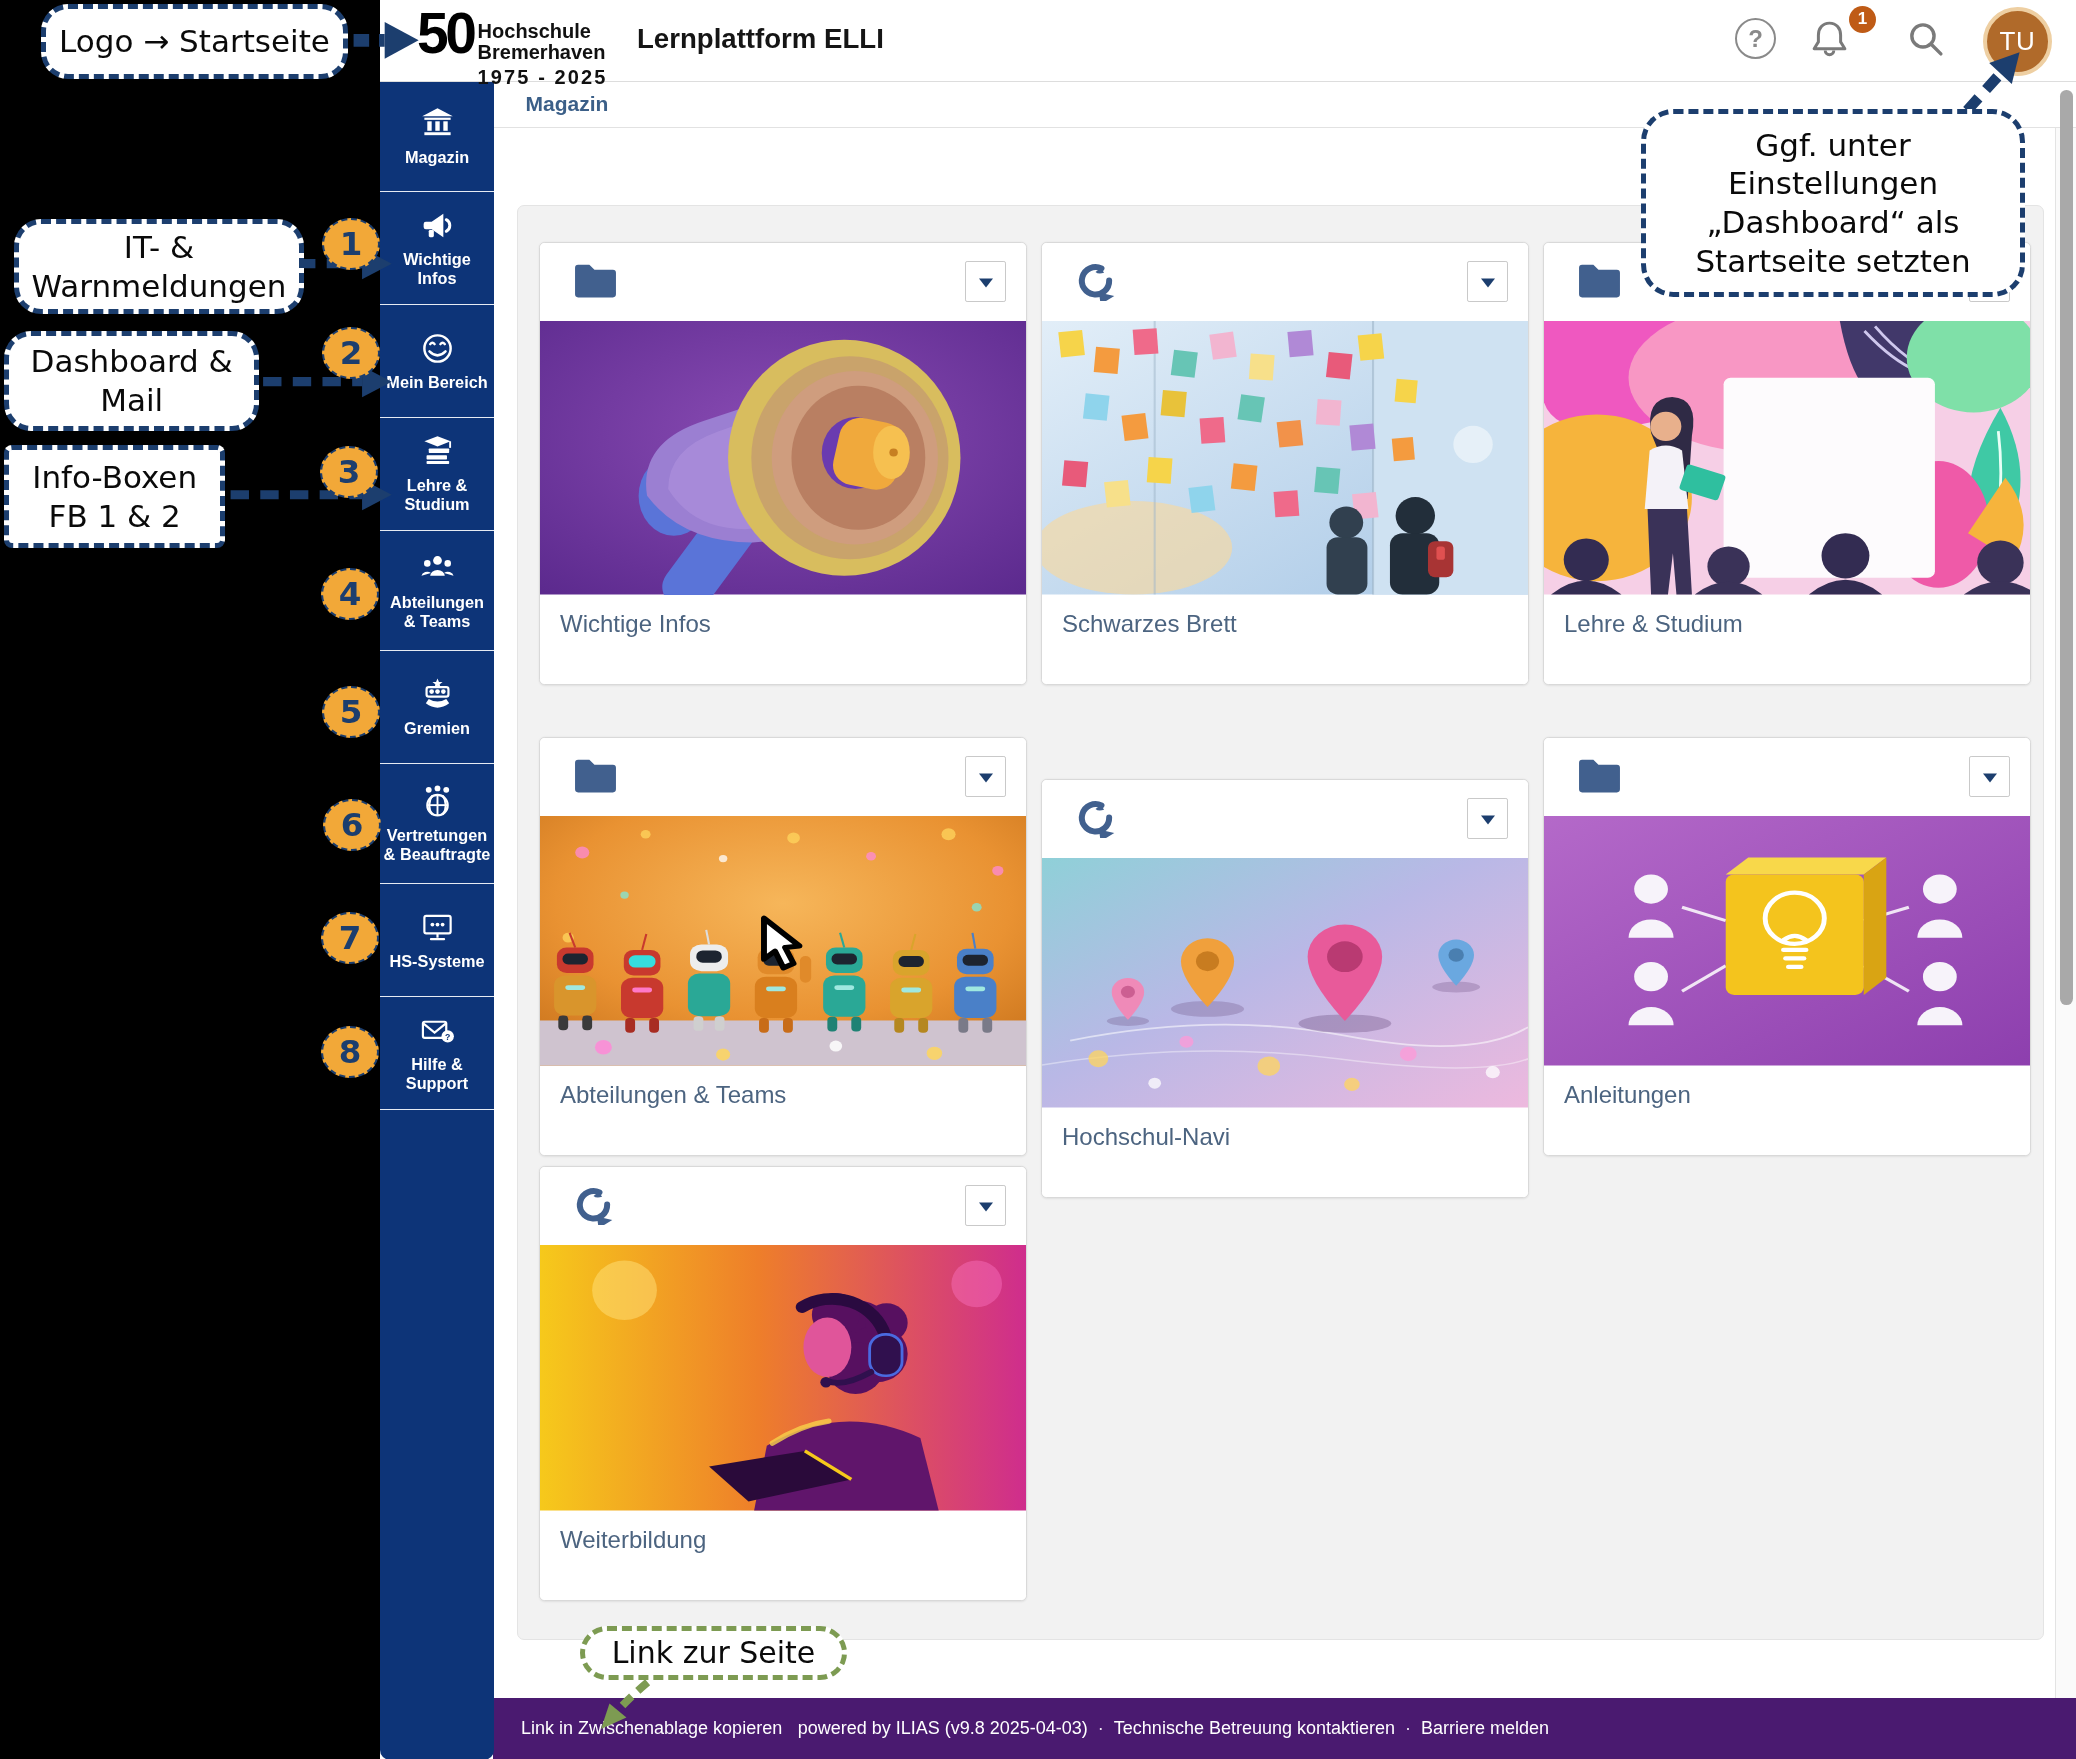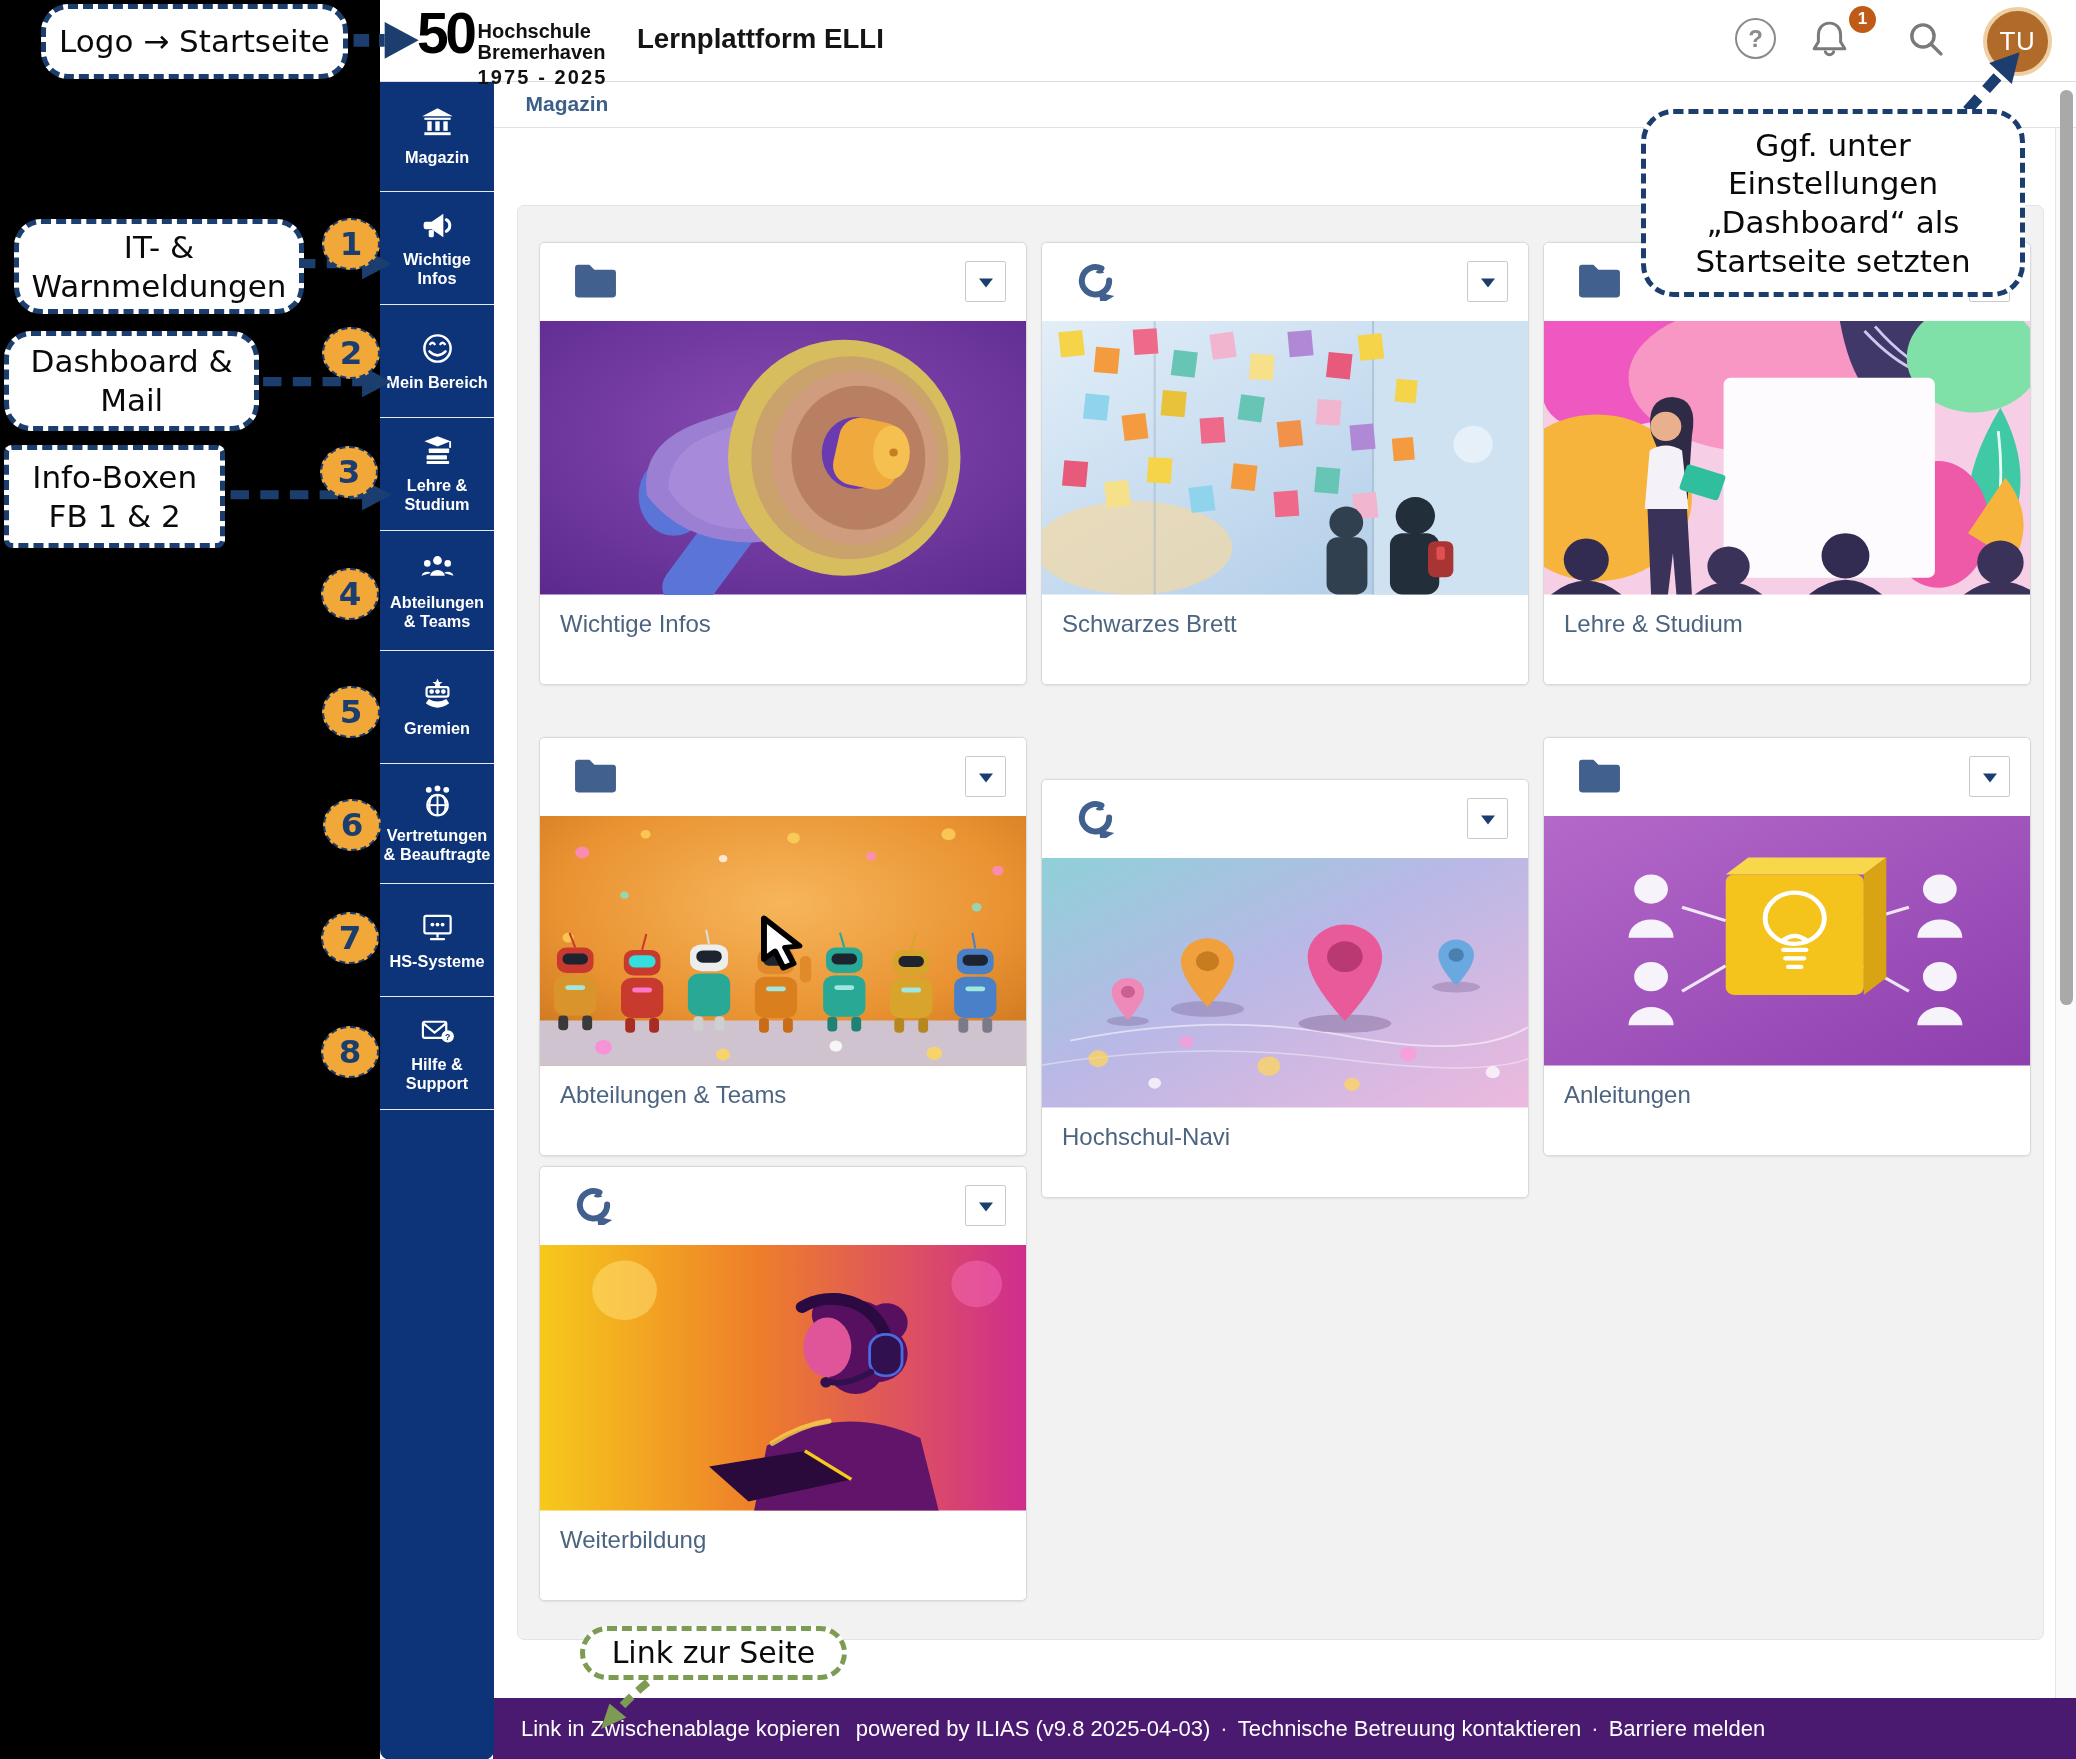--- a/index.html
+++ b/index.html
@@ -59,21 +59,21 @@
            display:flex;flex-direction:column;align-items:center;justify-content:center;text-align:center;
            font-size:31px;font-weight:500;line-height:1.25;z-index:60;font-family:"DejaVu Sans",sans-serif;}
   .callout.green{border-color:#7d9b52;border-radius:28px;}
   .num-circle{position:absolute;width:54px;height:48px;border-radius:50%;background:#f2a838;border:2.8px dashed #1c3e6e;
               color:#1c3e6e;font-size:32.5px;font-weight:700;display:flex;align-items:center;justify-content:center;z-index:55;
               font-family:"DejaVu Sans",sans-serif;}
   #overlay-arrows{position:absolute;left:0;top:0;width:2077px;height:1760px;z-index:50;pointer-events:none;}
 
   
   #footer{position:absolute;left:493px;top:1698px;width:1583px;height:61px;background:#4a1a70;z-index:10;
-          display:flex;align-items:center;color:#fff;font-size:22px;}
+          display:flex;align-items:center;color:#fff;font-size:18px;}
   #footer .flink{cursor:pointer;}
   #footer .sep{margin:0 10px;opacity:.9;}
   #footer .gap{width:15.5px;}
 </style>
 </head>
 <body>
 
 <div id="app-area"></div>
 
 <div id="header">

